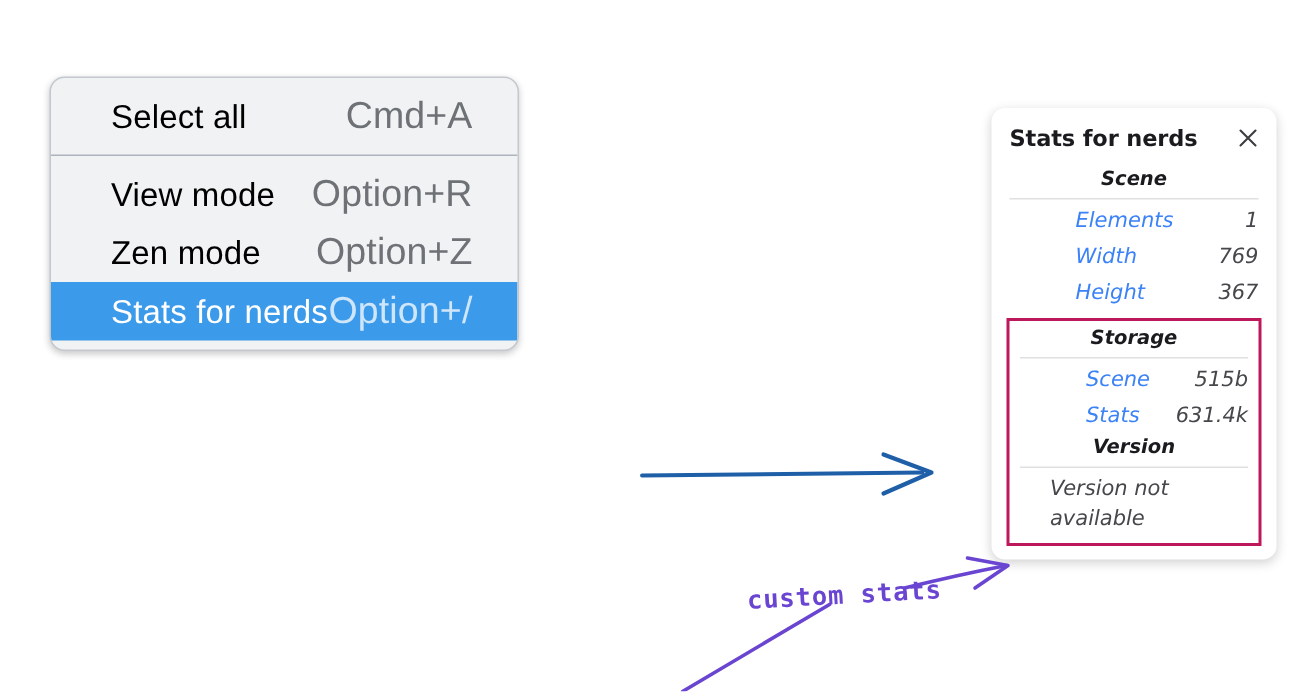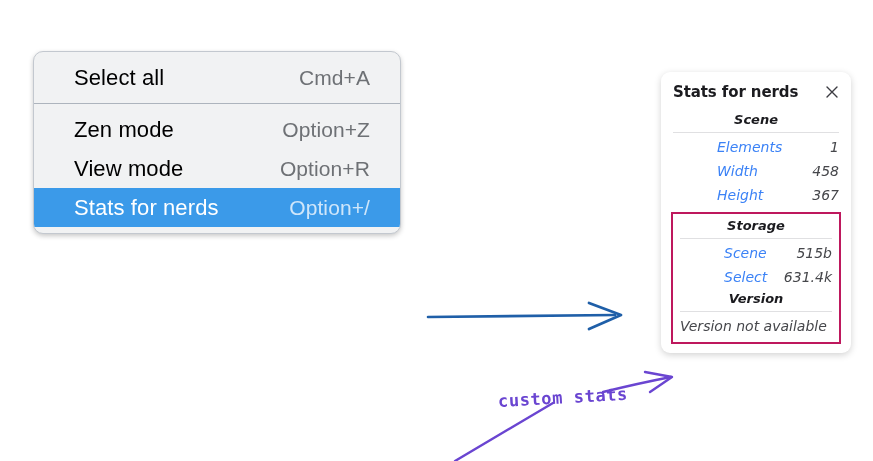--- a/index.html
+++ b/index.html
@@ -14,21 +14,21 @@
     overflow: hidden;
     font-family: "Liberation Sans", sans-serif;
     -webkit-font-smoothing: antialiased;
   }
 
   
   #context-menu {
     position: absolute;
     left: 33px;
     top: 51px;
-    width: 368px;
+    width: 313px;
     background: #f1f2f3;
     border: 1px solid #c3c8cf;
     border-radius: 10px;
     box-shadow: 0 2px 5px rgba(0,0,0,0.22);
     overflow: hidden;
     box-sizing: border-box;
   }
   .menu-section { padding: 6px 0; }
   .menu-divider {
     height: 1px;
@@ -43,21 +43,21 @@
     padding: 0 30px 0 40px;
     box-sizing: border-box;
     cursor: default;
   }
   .menu-item .label {
     font-size: 22px;
     color: #000000;
     letter-spacing: 0.1px;
   }
   .menu-item .shortcut {
-    font-size: 21px;
+    font-size: 25px;
     color: #6e7175;
     letter-spacing: 0.1px;
   }
   .menu-item.selected {
     background: #3b9ae9;
   }
   .menu-item.selected .label { color: #ffffff; }
   .menu-item.selected .shortcut { color: #cfe6fa; }
 
   
@@ -119,20 +119,21 @@
     line-height: 1.42;
   }
   .stat-row .k { color: #3b82f6; margin-left: 44px; }
   .stat-row .v { color: #46474b; }
 
   .full-row {
     font-size: 14px;
     color: #46474b;
     padding: 2px 0;
     line-height: 1.42;
+    margin-left: 20px;
   }
 
   
   #custom-stats-box {
     border: 2px solid #be185d;
     margin: 4px -2px 0 -2px;
     padding: 2px 7px 3px 7px;
     box-sizing: border-box;
   }
 
@@ -168,26 +169,26 @@
     <div class="menu-item">
       <span class="label">Select all</span>
       <span class="shortcut">Cmd+A</span>
     </div>
   </div>
 
   <div class="menu-divider"></div>
 
   <div class="menu-section">
     <div class="menu-item">
+      <span class="label">View mode</span>
+      <span class="shortcut">Option+R</span>
+    </div>
+    <div class="menu-item">
       <span class="label">Zen mode</span>
       <span class="shortcut">Option+Z</span>
-    </div>
-    <div class="menu-item">
-      <span class="label">View mode</span>
-      <span class="shortcut">Option+R</span>
     </div>
     <div class="menu-item selected">
       <span class="label">Stats for nerds</span>
       <span class="shortcut">Option+/</span>
     </div>
   </div>
 
 </div>
 
 <div id="stats-panel">
@@ -205,38 +206,38 @@
 
     <div class="section-head">Scene</div>
     <div class="rule"></div>
 
     <div class="stat-row">
       <span class="k">Elements</span>
       <span class="v">1</span>
     </div>
     <div class="stat-row">
       <span class="k">Width</span>
-      <span class="v">458</span>
+      <span class="v">769</span>
     </div>
     <div class="stat-row">
       <span class="k">Height</span>
       <span class="v">367</span>
     </div>
 
     <div id="custom-stats-box">
 
       <div class="section-head">Storage</div>
       <div class="rule"></div>
 
       <div class="stat-row">
         <span class="k">Scene</span>
         <span class="v">515b</span>
       </div>
       <div class="stat-row">
-        <span class="k">Select</span>
+        <span class="k">Stats</span>
         <span class="v">631.4k</span>
       </div>
 
       <div class="section-head">Version</div>
       <div class="rule"></div>
 
       <div class="full-row">Version not available</div>
 
     </div>
   </div>

